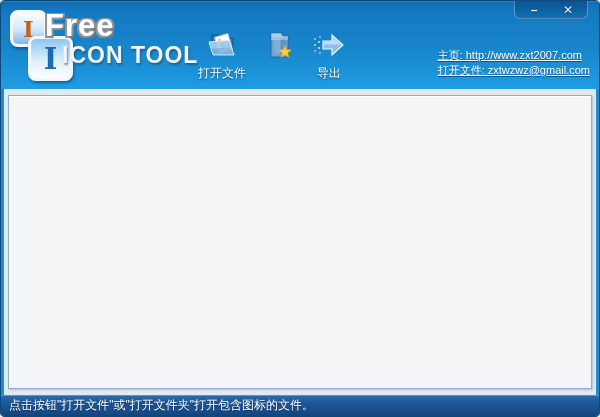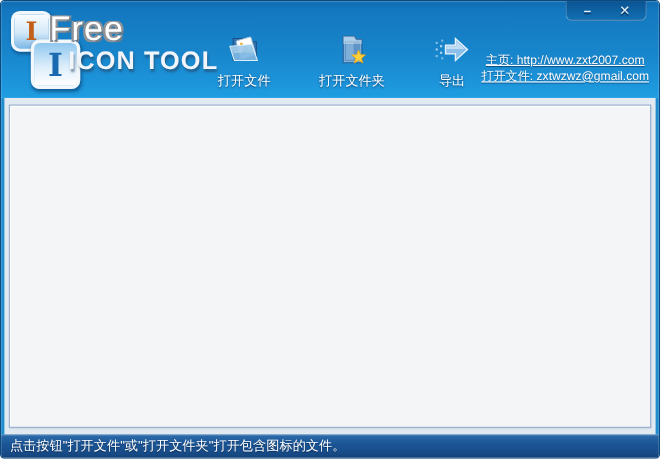--- a/index.html
+++ b/index.html
@@ -32,40 +32,40 @@
     color:#c2601a; font-size:23px; z-index:1;
   }
   .tile.front {
     left:18px; top:28px; width:45px; height:45px;
     background:linear-gradient(180deg,#8fc7ef 0%,#dcEEfb 55%,#ffffff 100%);
     color:#1a6ab2; font-size:29px; z-index:2;
   }
 
   .brand { position:absolute; left:44px; top:9px; line-height:1; z-index:3; }
   .brand-line1 {
-    font-size:31px; font-weight:normal; color:#ffffff; letter-spacing:1px;
+    font-size:31px; font-weight:bold; color:#ffffff; letter-spacing:1px;
     text-shadow:-2px -1px 0 #8f9398, 2px -1px 0 #8f9398, -2px 2px 0 #8f9398, 2px 2px 1px #777c82;
   }
   .brand-line2 {
     margin:3px 0 0 17px; font-size:23px; font-weight:bold; color:#f1f4f8; letter-spacing:1px;
     text-shadow:1px 2px 2px rgba(40,60,90,.55);
   }
   .version { margin:7px 0 0 21px; font-size:11px; color:#dcedfa; text-shadow:0 1px 1px rgba(0,30,70,.5); }
 
   
-  .toolbar { position:absolute; left:191px; top:24px; display:flex; align-items:flex-start; gap:32px; }
+  .toolbar { position:absolute; left:191px; top:24px; display:flex; align-items:flex-start; gap:4px; }
   .tool-btn {
     display:flex; flex-direction:column; align-items:center; gap:3px;
     padding:2px 5px; border-radius:4px; cursor:pointer; border:1px solid transparent;
   }
   .tool-btn svg { width:34px; height:34px; display:block; }
   .tool-label { font-size:12px; color:#ffffff; white-space:nowrap; text-shadow:0 1px 2px rgba(0,20,60,.7); }
 
   
-  .links { position:absolute; right:9px; top:47px; text-align:center; line-height:15px; }
+  .links { position:absolute; right:9px; top:47px; text-align:left; line-height:15px; }
   .links a { font-size:11px; color:#ffffff; text-decoration:underline; text-shadow:0 1px 1px rgba(0,30,70,.5); display:block; }
 
   
   .win-controls {
     position:absolute; top:0; right:11px; height:18px; padding:0 10px;
     display:flex; align-items:center; gap:16px;
     background:linear-gradient(180deg,#0b5392 0%,#1170b2 100%);
     border:1px solid rgba(230,242,252,.35); border-top:none;
     border-radius:0 0 6px 6px;
   }
@@ -134,21 +134,20 @@
       <div class="tool-btn">
         <span>
           <svg viewBox="0 0 34 34">
             <path d="M9 5 L19 5 L21 8 L26 8 L26 29 L9 29 Z" fill="#7fb4de" stroke="#2a5c94" stroke-width="1"></path>
             <rect x="10.5" y="9.5" width="14" height="18" fill="#5e94c6"></rect>
             <rect x="11.5" y="10.5" width="7" height="16" fill="#87b4da" opacity="0.8"></rect>
             <path d="M9 5 L19 5 L21 8 L26 8 L26 12 L9 12 Z" fill="#ffffff" opacity="0.35"></path>
             <polygon points="23,17.5 24.65,21.73 29.18,21.99 25.66,24.87 26.82,29.26 23,26.8 19.18,29.26 20.34,24.87 16.82,21.99 21.35,21.73" fill="#ffd23c" stroke="#e8a81c" stroke-width="0.8"></polygon>
           </svg>
         </span>
-        <span class="tool-label">打开文件夹</span>
       </div>
 
       <div class="tool-btn">
         <span>
           <svg viewBox="0 0 34 34">
             <g fill="#cfe6f8">
               <rect x="2" y="10" width="2" height="2" opacity="0.55"></rect>
               <rect x="2" y="16" width="2" height="2" opacity="0.7"></rect>
               <rect x="2" y="22" width="2" height="2" opacity="0.55"></rect>
               <rect x="6" y="13" width="2" height="2" opacity="0.8"></rect>

